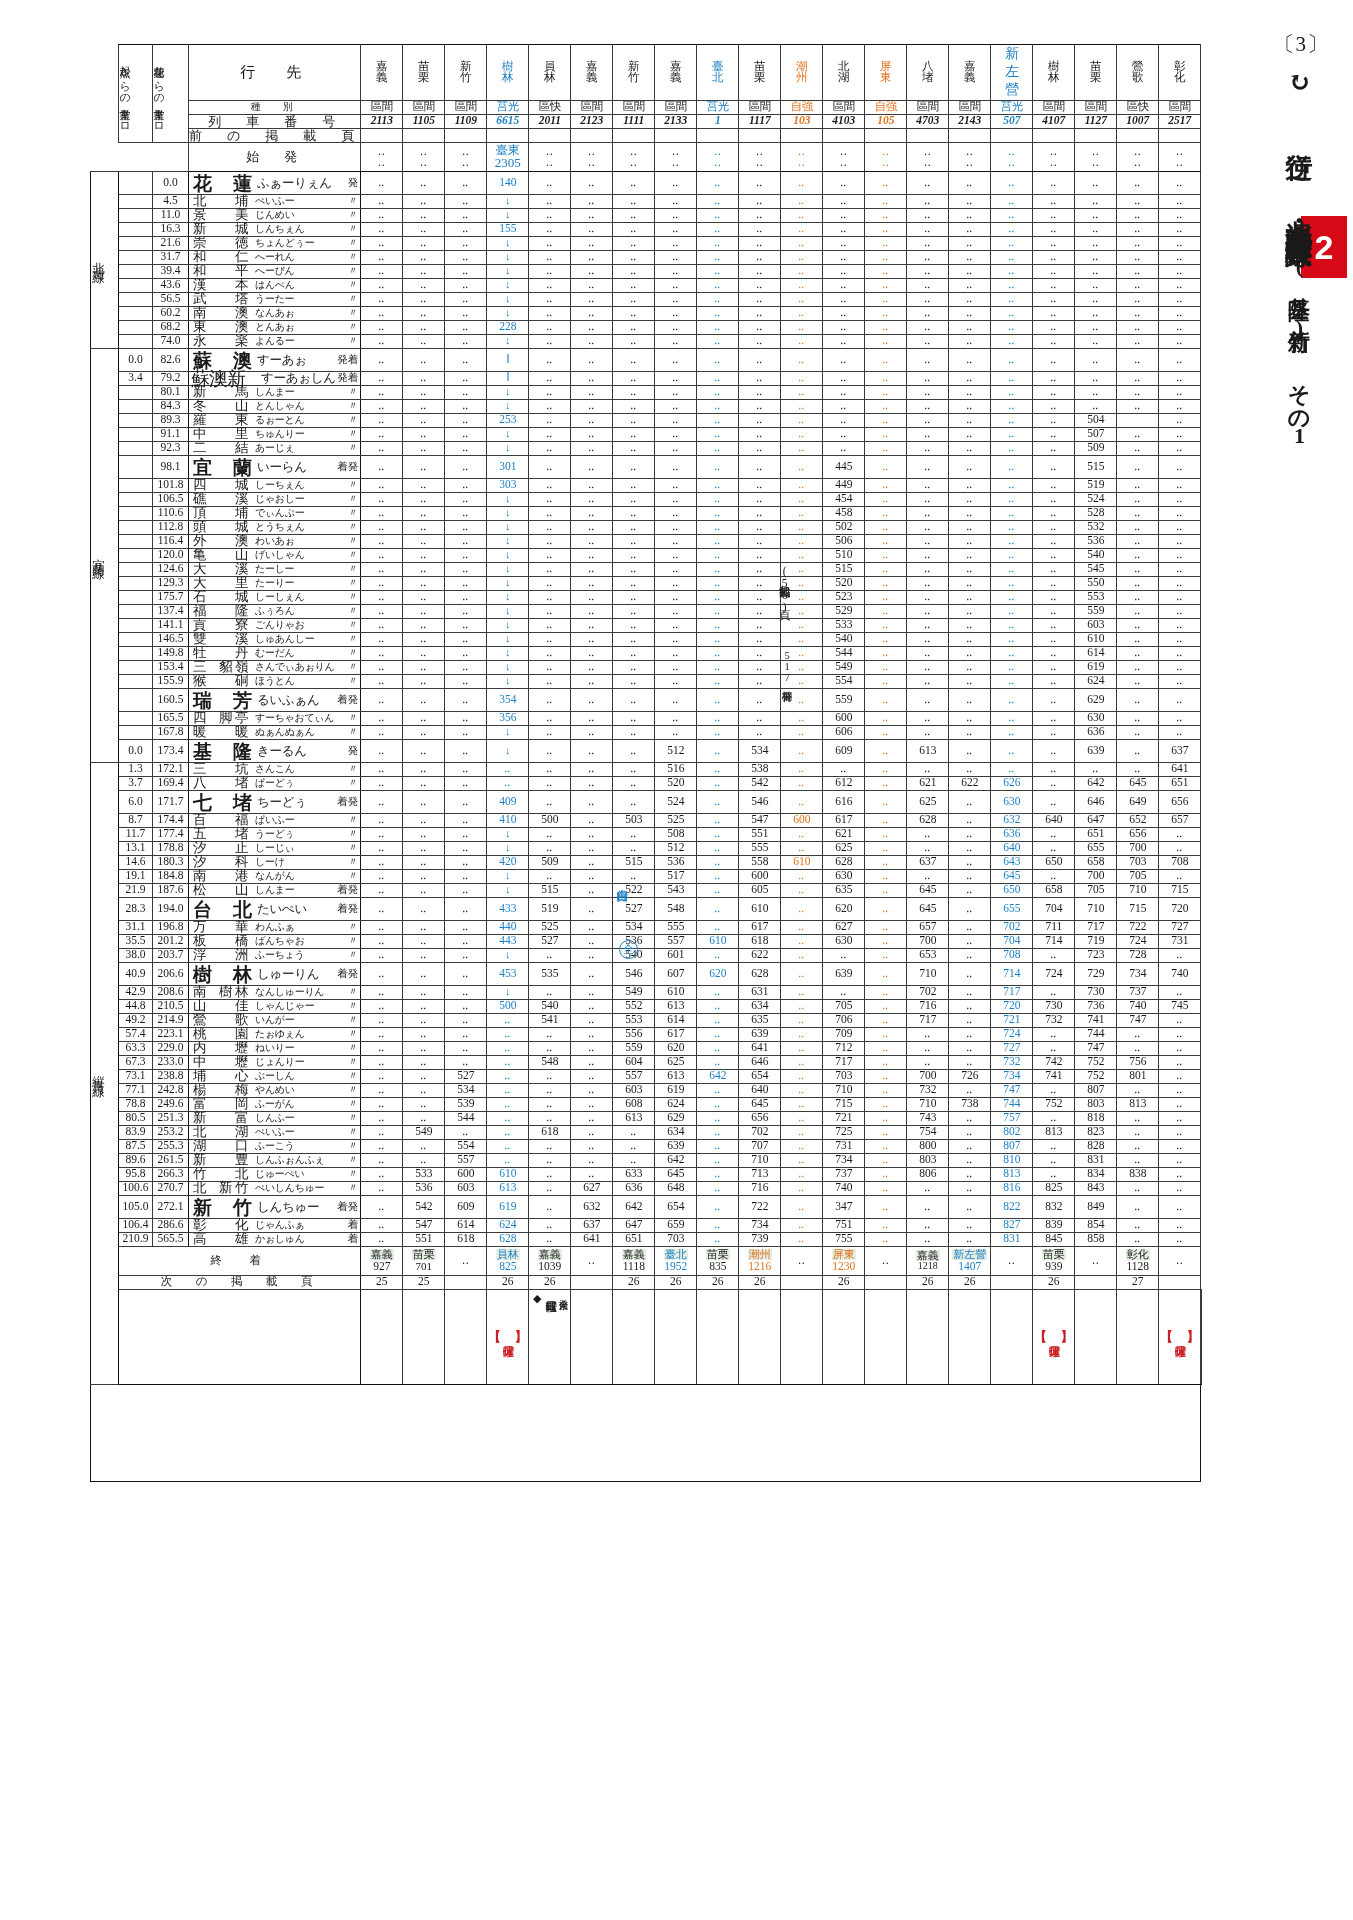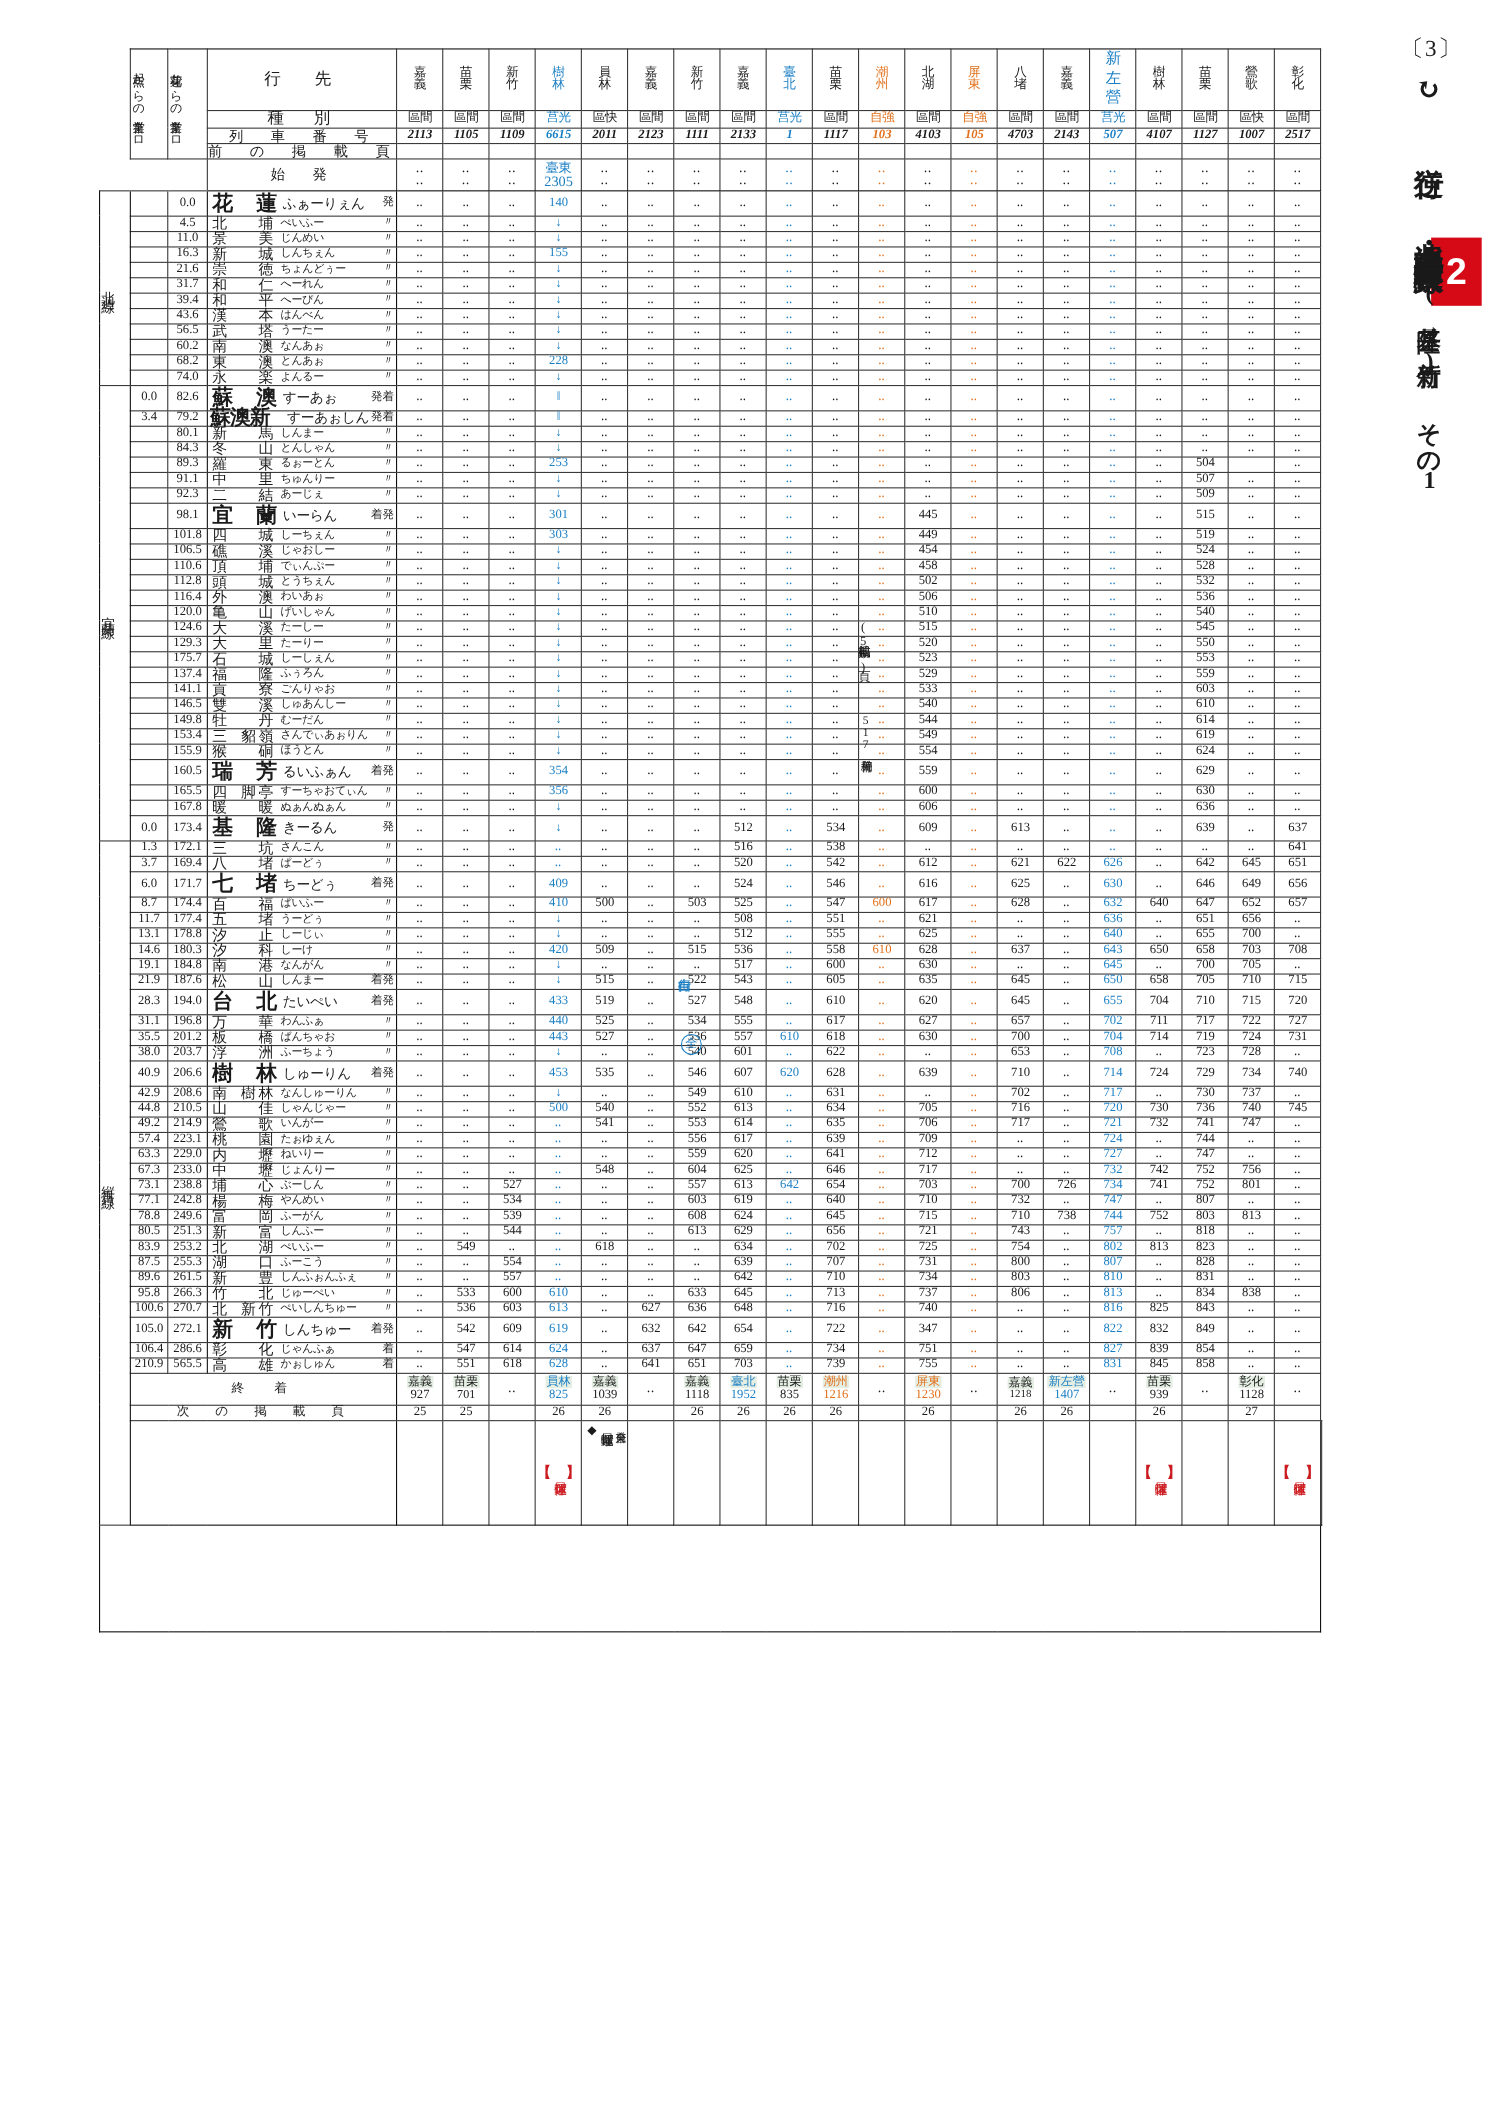--- a/index.html
+++ b/index.html
@@ -44,21 +44,21 @@
   .stn{position:relative;text-align:left;height:13px;}
   .stn .a{position:absolute;left:4px;top:50%;transform:translateY(-50%);font-size:13.5px;}
   .stn .b{position:absolute;left:46px;top:50%;transform:translateY(-50%);font-size:13.5px;}
   .stn .b2{position:absolute;left:30px;top:50%;transform:translateY(-50%);font-size:13.5px;}
   .stn .k{position:absolute;left:66px;top:50%;transform:translateY(-50%);font-size:10px;letter-spacing:-0.3px;}
   .stn .s{position:absolute;right:2px;top:50%;transform:translateY(-50%);font-size:10.5px;}
   .stn.big{height:22px}
   .stn.big .a,.stn.big .b{font-size:19px;font-weight:700}
   .stn.big .b{left:44px}
   .stn.big .k{left:68px;font-size:12.5px}
-  .stn.big2 .a{font-size:19px;font-weight:700;left:2px;letter-spacing:-1px}
+  .stn.big2 .a{font-size:19px;font-weight:400;left:2px;letter-spacing:-1px}
   .stn.big2 .k{left:72px;font-size:12.5px}
   .km{font-size:11.5px;text-align:right;padding-right:3px;}
 
   
   .v{font-size:12.5px;font-family:"Liberation Serif",serif;}
   .blue{color:#1b7fc4;}
   .orange{color:#e2701b;}
   .dots{letter-spacing:1px;font-size:11px;}
   .arrow{font-size:11px;color:#1b7fc4;}
 
@@ -201,21 +201,21 @@
           <td class="dest thick-t ">
             <span>鶯</span>
             <span>歌</span>
           </td>
           <td class="dest thick-t ">
             <span>彰</span>
             <span>化</span>
           </td>
         </tr>
         <tr>
-          <td class="kind hdrlabel2" style="font-size:15px">種　別</td>
+          <td class="kind hdrlabel2" style="font-size:10px">種　別</td>
           <td class="kind ">區間</td>
           <td class="kind ">區間</td>
           <td class="kind ">區間</td>
           <td class="kind blue">莒光</td>
           <td class="kind ">區快</td>
           <td class="kind ">區間</td>
           <td class="kind ">區間</td>
           <td class="kind ">區間</td>
           <td class="kind blue">莒光</td>
           <td class="kind ">區間</td>

